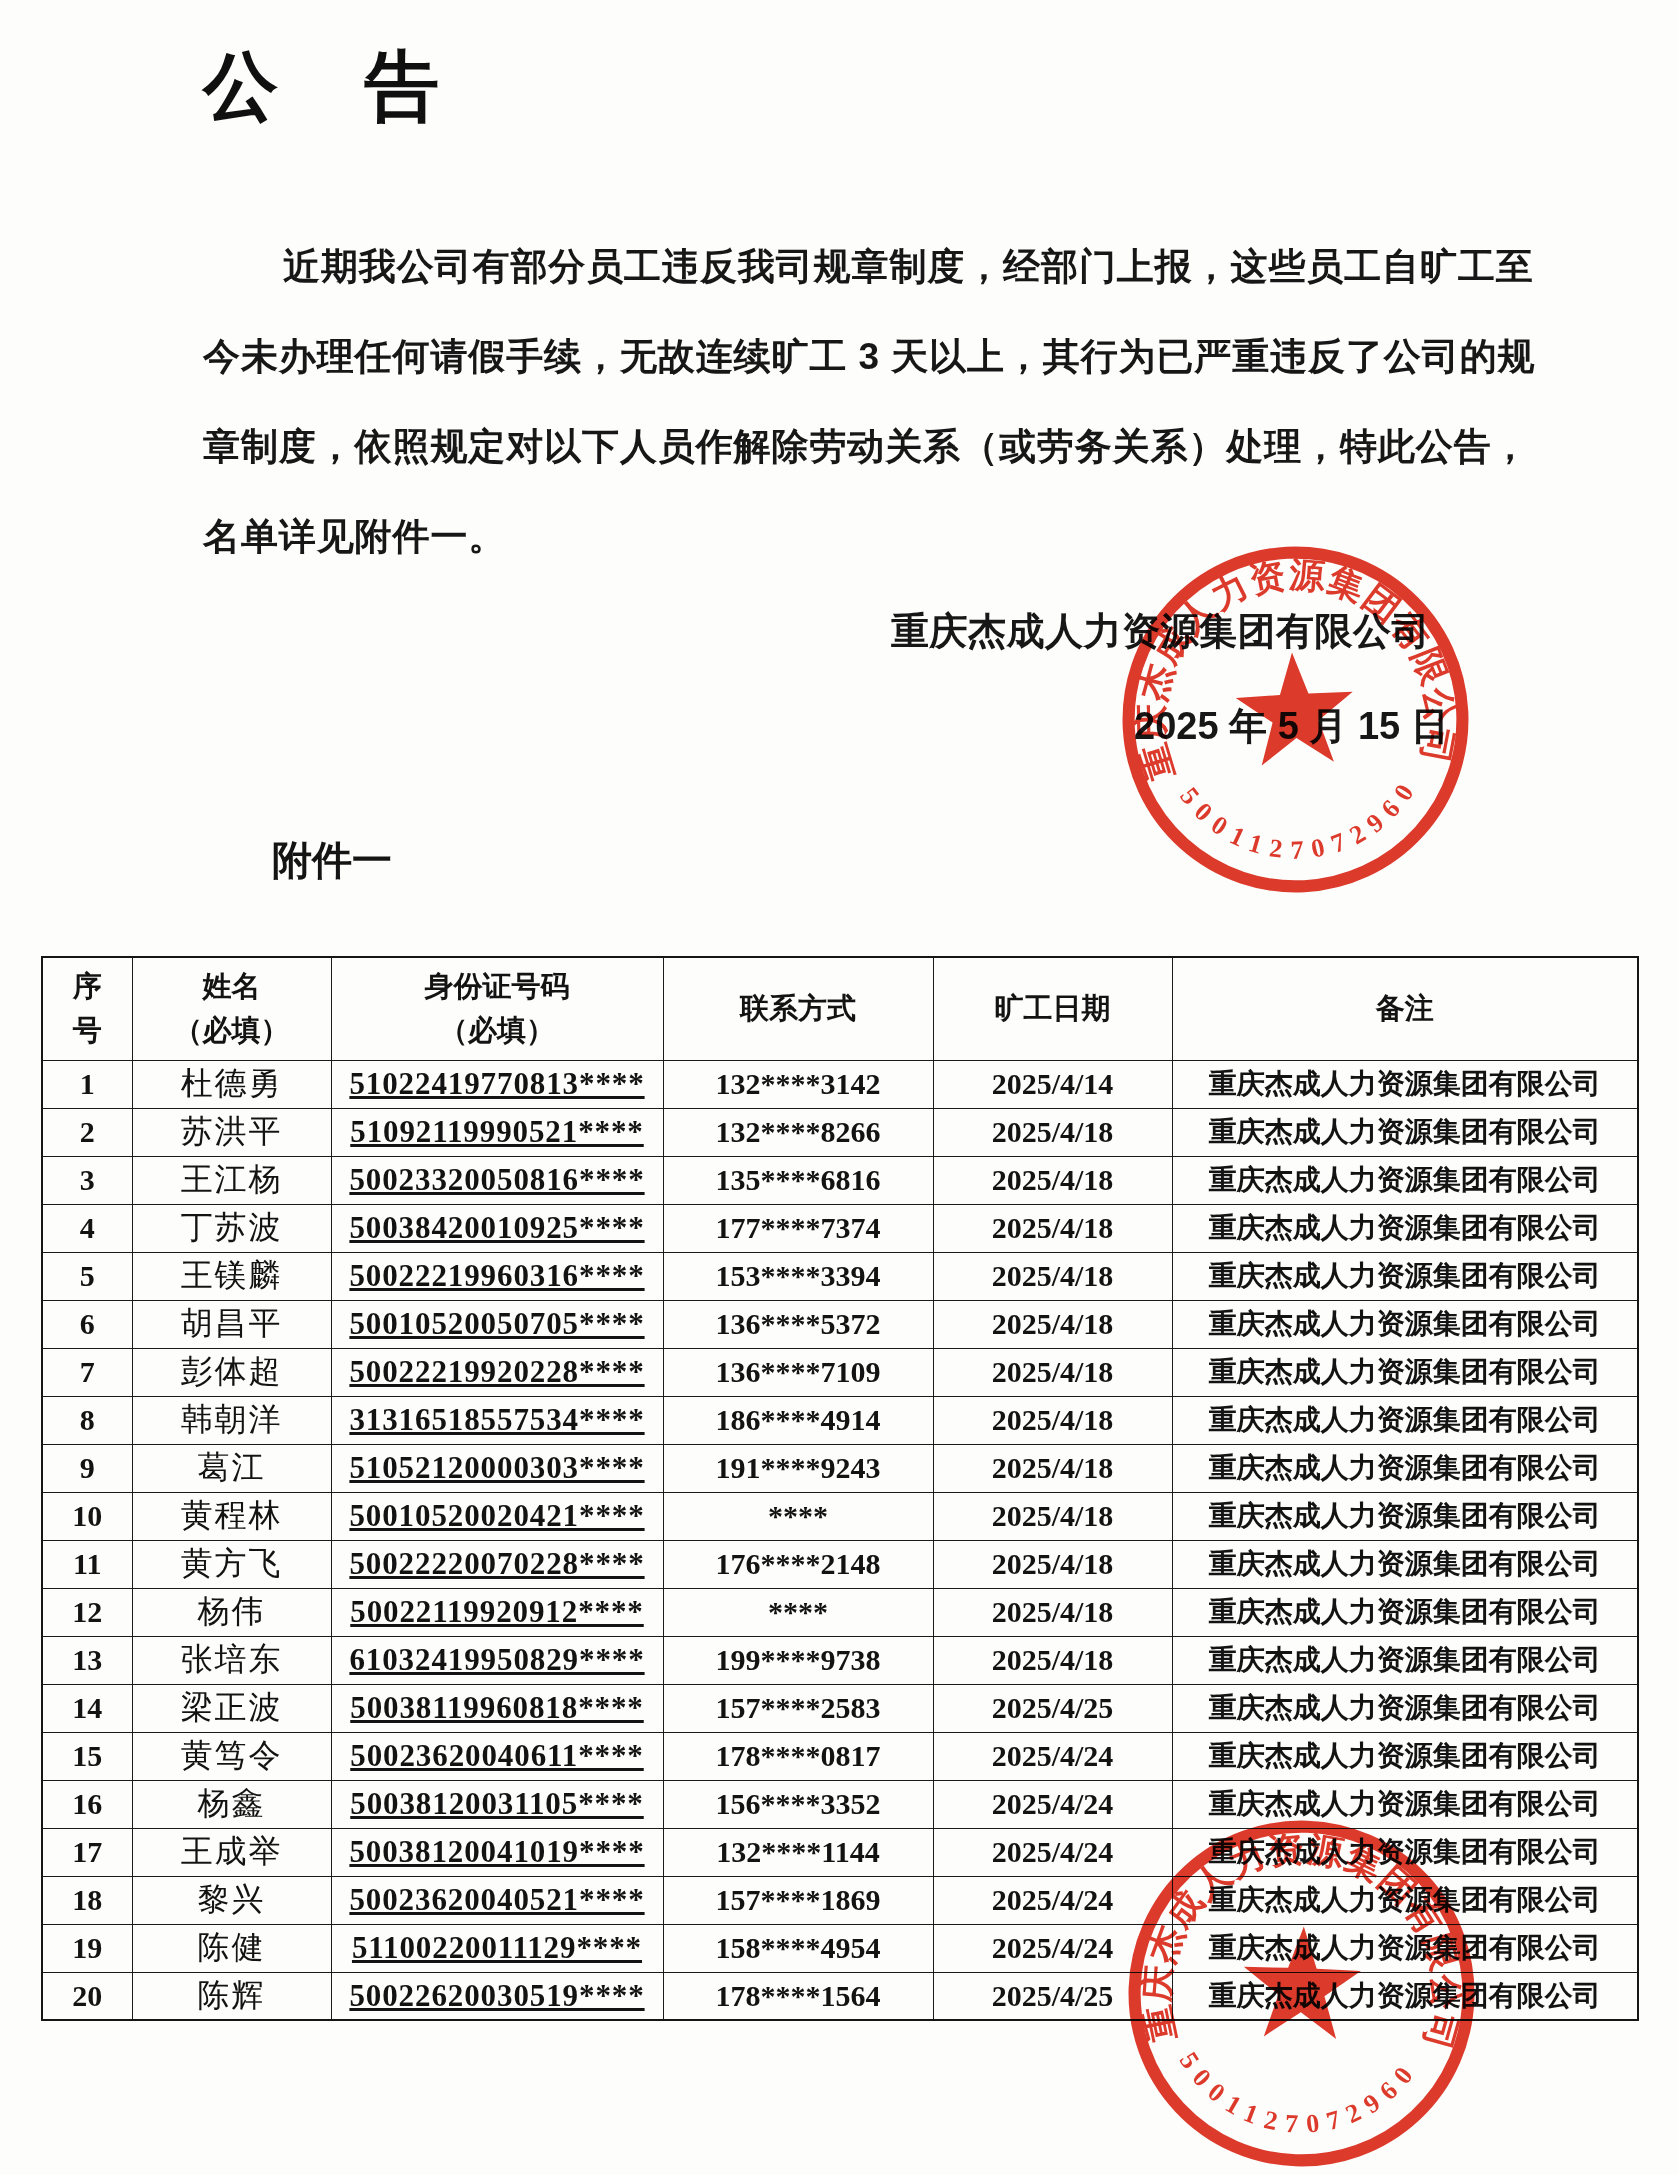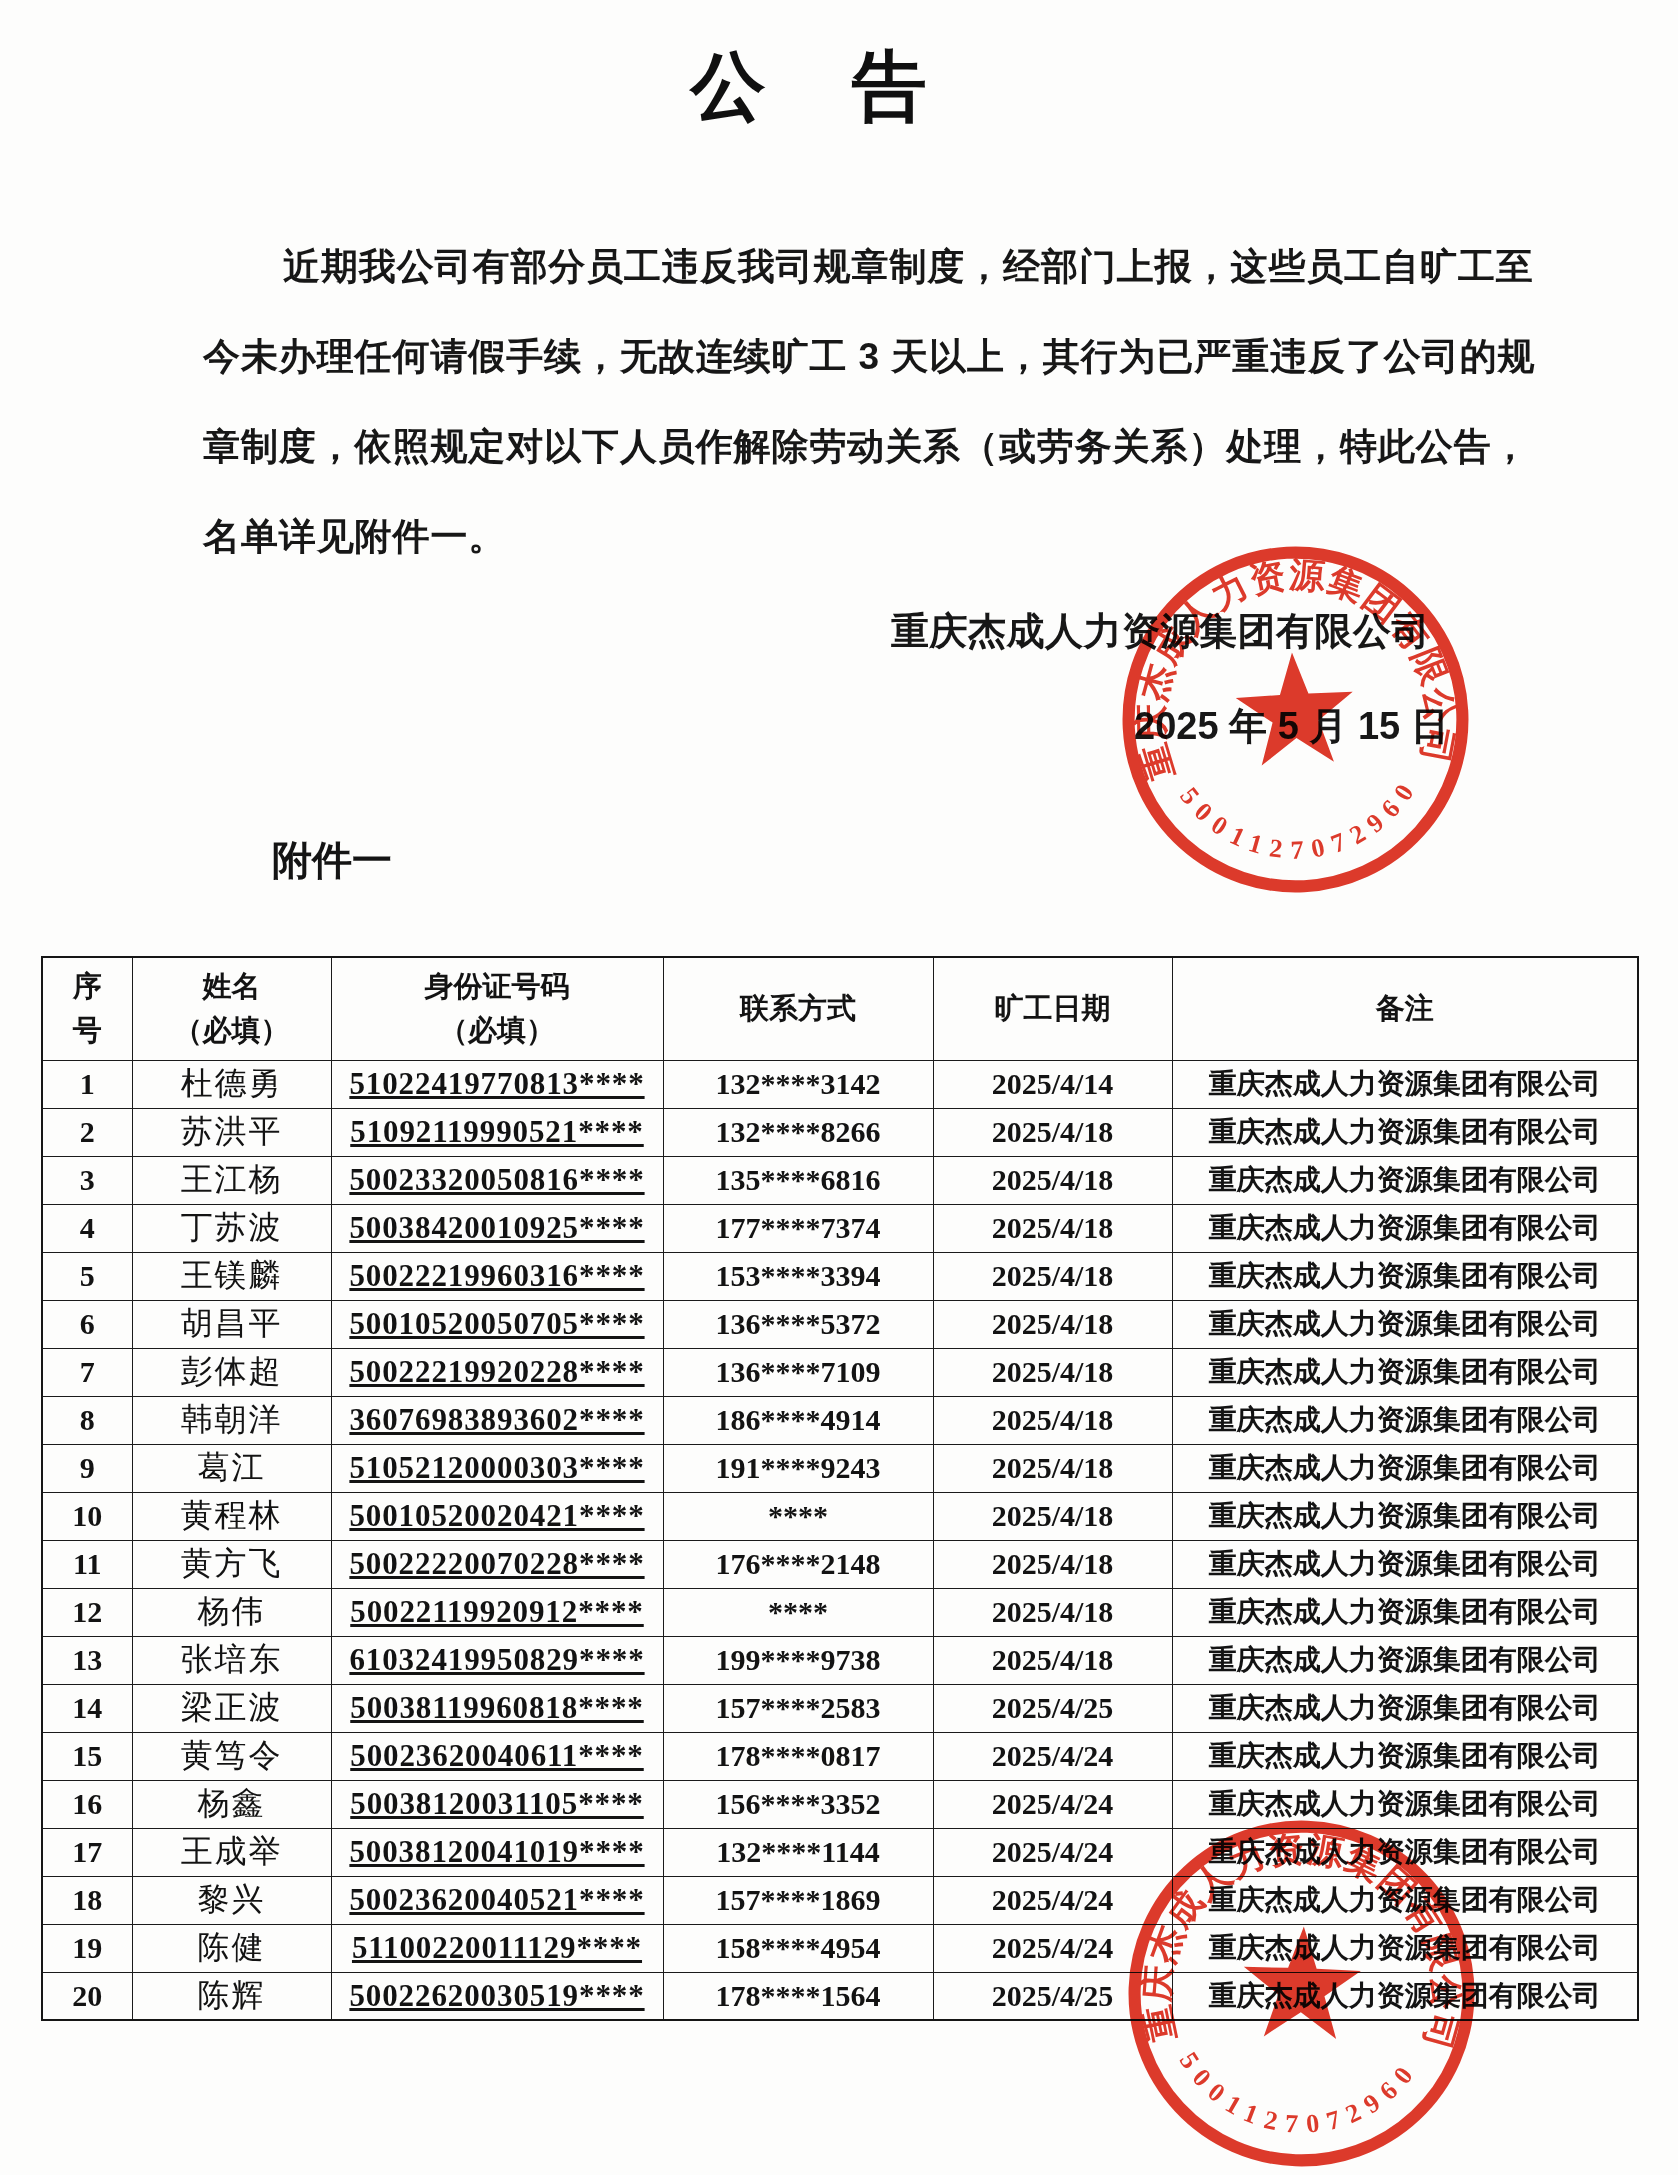--- a/index.html
+++ b/index.html
@@ -6,22 +6,21 @@
   .page{
     position:relative;
     width:1678px;height:2176px;
     margin:0 auto;
     background:#fdfdfc;
     font-family:"Liberation Sans",sans-serif;
     color:#141414;
     overflow:hidden;
   }
   .title{
-    position:absolute;left:189px;top:37px;width:1245px;
-    text-align:center;
+    position:absolute;left:203px;top:37px;width:1245px;
     font-size:75px;font-weight:700;letter-spacing:5.6px;
     color:#101010;
     font-family:Liberation Mono, monospace;
   }
   .para{
     position:absolute;left:203px;top:222px;width:1245px;
     font-size:37px;font-weight:600;color:#171717;
     letter-spacing:0.9px;
   }
   .para-line{line-height:90px;text-align:justify;text-align-last:justify;white-space:nowrap;}
@@ -187,21 +186,21 @@
       <td class="c-name">彭体超</td>
       <td class="c-id">50022219920228****</td>
       <td class="c-phone">136****7109</td>
       <td class="c-date">2025/4/18</td>
       <td class="c-remark">重庆杰成人力资源集团有限公司</td>
     </tr>
 
     <tr>
       <td class="c-no">8</td>
       <td class="c-name">韩朝洋</td>
-      <td class="c-id">36076983893602****</td>
+      <td class="c-id">31316518557534****</td>
       <td class="c-phone">186****4914</td>
       <td class="c-date">2025/4/18</td>
       <td class="c-remark">重庆杰成人力资源集团有限公司</td>
     </tr>
 
     <tr>
       <td class="c-no">9</td>
       <td class="c-name">葛江</td>
       <td class="c-id">51052120000303****</td>
       <td class="c-phone">191****9243</td>

